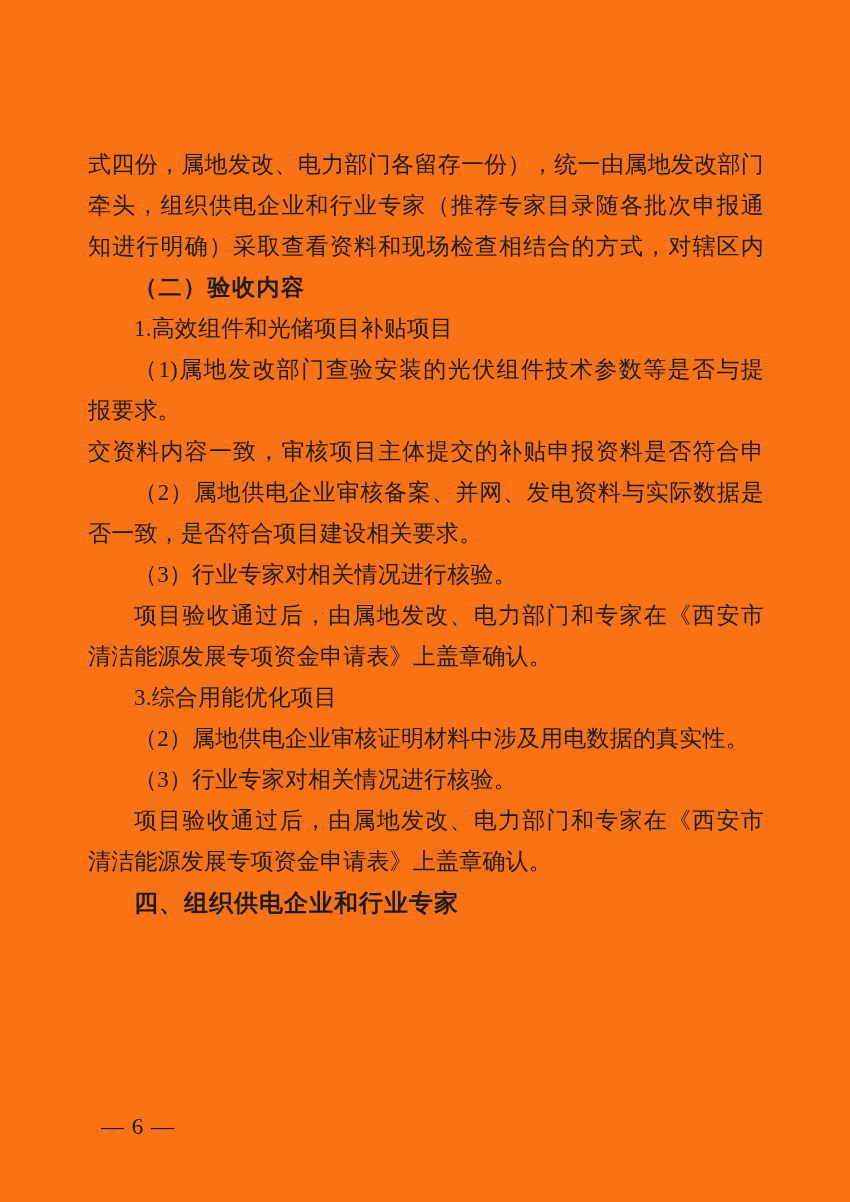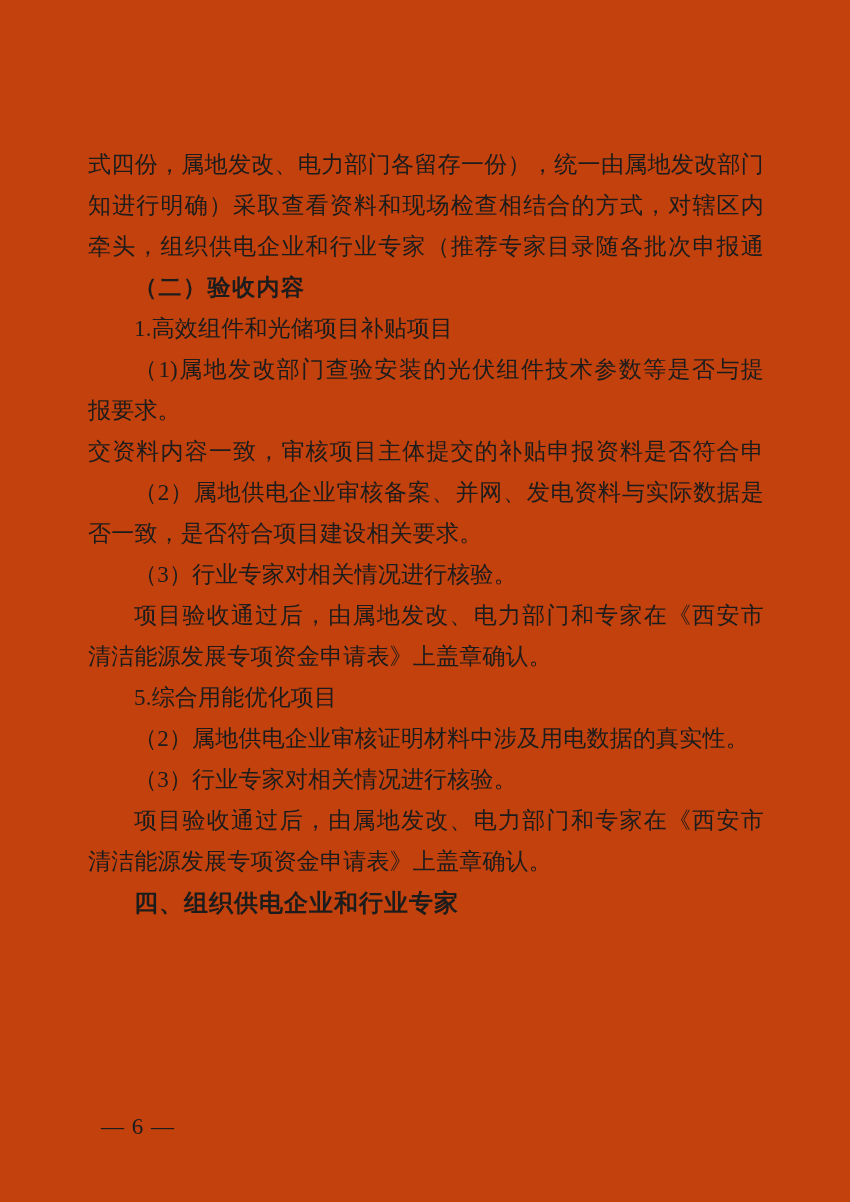--- a/index.html
+++ b/index.html
@@ -4,21 +4,21 @@
 <style>
   html, body {
     margin: 0;
     padding: 0;
     background: #ffffff;
   }
   .page {
     position: relative;
     width: 850px;
     height: 1202px;
-    background: #c2410c;
+    background: #f97316;
     overflow: hidden;
     font-family: "Liberation Serif", "DejaVu Serif", serif;
     color: #1c1c1c;
   }
   .doc-body {
     position: absolute;
     left: 88px;
     top: 144px;
     width: 676px;
   }
@@ -59,22 +59,22 @@
     color: #1c1c1c;
   }
 </style>
 </head>
 <body>
 
 <div class="page">
   <div class="doc-body">
       <p class="para body">
         <span class="line">式四份，属地发改、电力部门各留存一份），统一由属地发改部门</span>
+        <span class="line">牵头，组织供电企业和行业专家（推荐专家目录随各批次申报通</span>
         <span class="line">知进行明确）采取查看资料和现场检查相结合的方式，对辖区内</span>
-        <span class="line">牵头，组织供电企业和行业专家（推荐专家目录随各批次申报通</span>
       </p>
       <p class="para subheading indent">
         <span class="line last">（二）验收内容</span>
       </p>
       <p class="para body indent">
         <span class="line last">1.高效组件和光储项目补贴项目</span>
       </p>
       <p class="para body indent">
         <span class="line">（1)属地发改部门查验安装的光伏组件技术参数等是否与提</span>
         <span class="line last">报要求。</span>
@@ -85,21 +85,21 @@
         <span class="line last">否一致，是否符合项目建设相关要求。</span>
       </p>
       <p class="para body indent">
         <span class="line last">（3）行业专家对相关情况进行核验。</span>
       </p>
       <p class="para body indent">
         <span class="line">项目验收通过后，由属地发改、电力部门和专家在《西安市</span>
         <span class="line last">清洁能源发展专项资金申请表》上盖章确认。</span>
       </p>
       <p class="para body indent">
-        <span class="line last">5.综合用能优化项目</span>
+        <span class="line last">3.综合用能优化项目</span>
       </p>
       <p class="para body indent">
         <span class="line last">（2）属地供电企业审核证明材料中涉及用电数据的真实性。</span>
       </p>
       <p class="para body indent">
         <span class="line last">（3）行业专家对相关情况进行核验。</span>
       </p>
       <p class="para body indent">
         <span class="line">项目验收通过后，由属地发改、电力部门和专家在《西安市</span>
         <span class="line last">清洁能源发展专项资金申请表》上盖章确认。</span>

